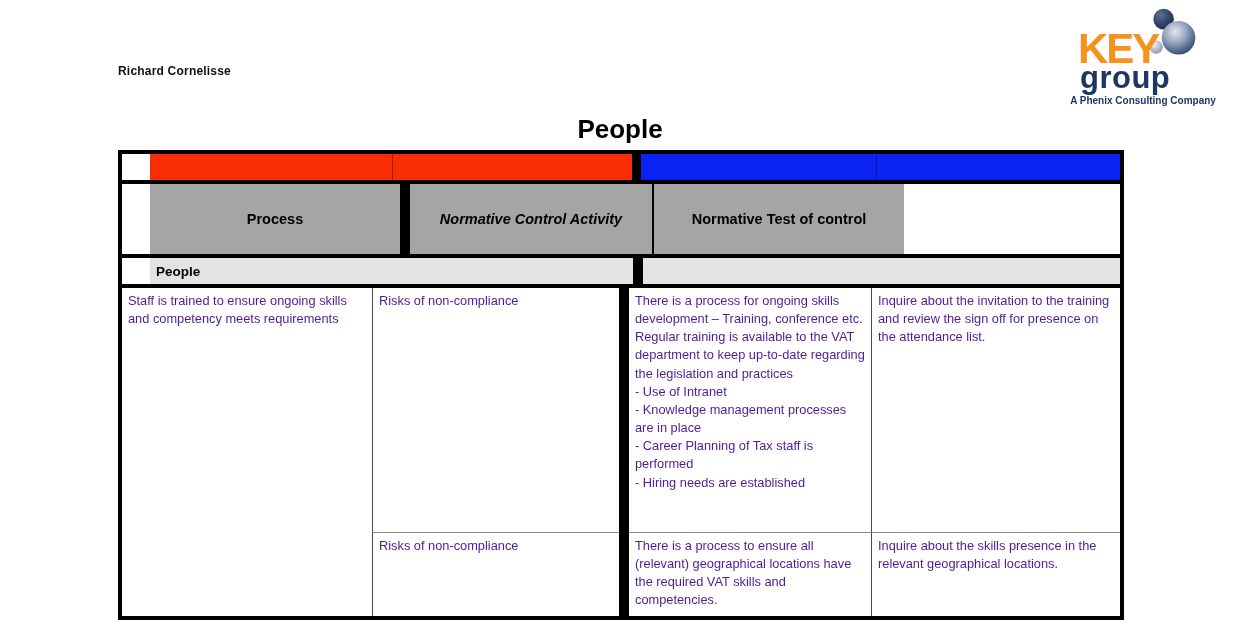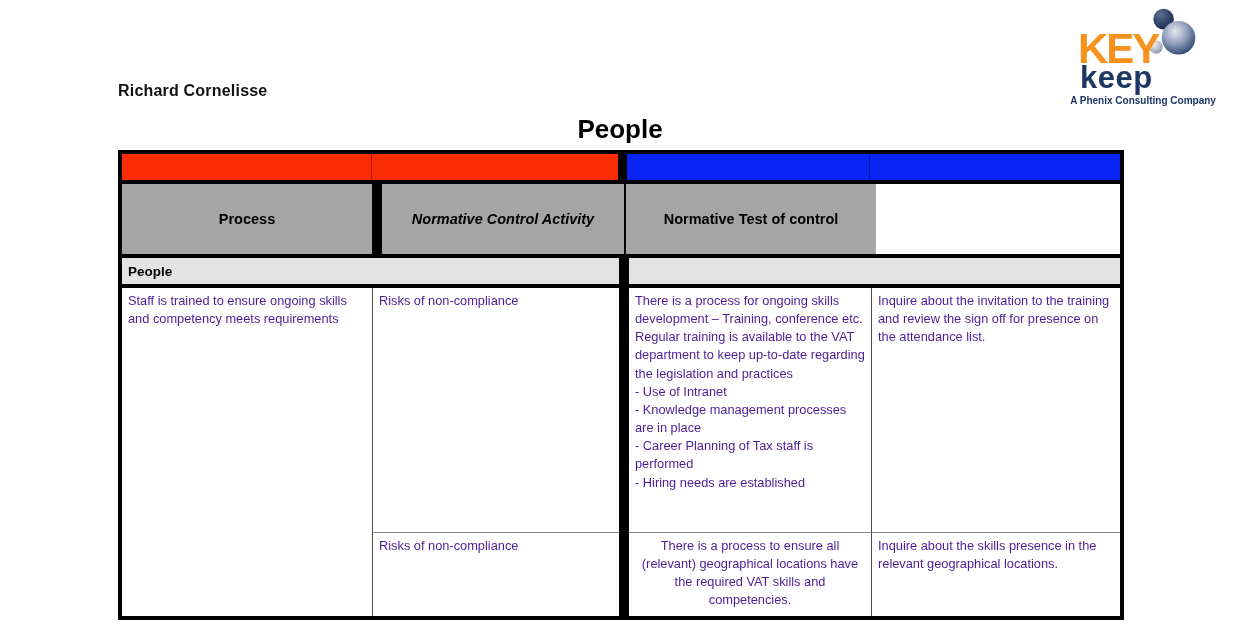--- a/index.html
+++ b/index.html
@@ -1,32 +1,32 @@
 <!DOCTYPE html>
 <html><head>
 <meta charset="utf-8">
 <style>
   * { margin:0; padding:0; box-sizing:border-box; }
   html,body { width:1240px; height:625px; background:#ffffff; font-family:"Liberation Sans", sans-serif; }
   body { position:relative; overflow:hidden; }
 
-  .author { position:absolute; left:118px; top:82px; font-size:16px; font-weight:bold; color:#111; letter-spacing:.2px; }
+  .author { position:absolute; left:118px; top:64px; font-size:12px; font-weight:bold; color:#111; letter-spacing:.2px; }
 
   
   .logo { position:absolute; top:4px; right:22px; width:150px; height:102px; }
   .logo .bubbles { position:absolute; top:2px; right:18px; }
   .logo .brand-key { position:absolute; top:24px; left:10px; font-size:42px; font-weight:bold; color:#F6921E; letter-spacing:-2px; line-height:1; }
   .logo .brand-group { position:absolute; top:58px; left:12px; font-size:31px; font-weight:600; color:#1D3765; letter-spacing:.5px; line-height:1; }
   .logo .tagline { position:absolute; bottom:0; left:0; width:100%; text-align:center; font-size:10px; font-weight:bold; color:#1D3765; }
 
   .page-title { position:absolute; top:114px; left:0; width:100%; text-align:center; font-size:26px; font-weight:bold; color:#000; }
 
   
   .vattable { position:absolute; left:118px; top:150px; width:1006px; border:4px solid #000; background:#fff; }
-  .trow { display:flex; width:100%; }
+  .trow { display:flex; width:100%;padding-left:28px; }
   .hline { height:4px; background:#000; width:100%; }
 
   
   .c1 { width:250px; } .c2 { width:247px; } .c3 { width:242px;font-style:italic; } .c4 { width:252px; }
   .vdiv { width:10px; background:#000; align-self:stretch; }
 
   .colorbar { height:26px; }
   .colorbar .red  { background:#F92C06; }
   .colorbar .blue { background:#0823F2; }
   .colorbar .inner-split { border-left:1px solid rgba(0,0,0,.35); }
@@ -68,21 +68,21 @@
           <stop offset="0%" stop-color="#eef1f5"></stop>
           <stop offset="100%" stop-color="#8a95a6"></stop>
         </radialGradient>
       </defs>
       <circle cx="21" cy="13" r="11" fill="url(#gDark)"></circle>
       <circle cx="37" cy="33" r="18" fill="url(#gBig)"></circle>
       <circle cx="13" cy="43" r="7" fill="url(#gSmall)"></circle>
     </svg>
   </span>
   <div class="brand-key">KEY</div>
-  <div class="brand-group">keep</div>
+  <div class="brand-group">group</div>
   <div class="tagline">A Phenix Consulting Company</div>
 </div>
 
 <div class="page-title">People</div>
 
 <div class="vattable">
 
   <div class="trow colorbar">
     <div class="c1 red"></div>
     <div class="c2 red inner-split"></div>
@@ -113,17 +113,17 @@
     <div class="dcell bl" style="grid-row:1; grid-column:2;">Risks of non-compliance</div>
     <div class="vdiv-span"></div>
     <div class="dcell" style="grid-row:1; grid-column:4;">There is a process for ongoing skills development – Training, conference etc. Regular training is available to the VAT department to keep up-to-date regarding the legislation and practices
 - Use of Intranet
 - Knowledge management processes are in place
 - Career Planning of Tax staff is performed
 - Hiring needs are established</div>
     <div class="dcell bl" style="grid-row:1; grid-column:5;">Inquire about the invitation to the training and review the sign off for presence on the attendance list.</div>
 
     <div class="dcell bl bt" style="grid-row:2; grid-column:2;">Risks of non-compliance</div>
-    <div class="dcell bt" style="grid-row:2; grid-column:4;text-align:center;">There is a process to ensure all (relevant) geographical locations have the required VAT skills and competencies.</div>
+    <div class="dcell bt" style="grid-row:2; grid-column:4;">There is a process to ensure all (relevant) geographical locations have the required VAT skills and competencies.</div>
     <div class="dcell bl bt" style="grid-row:2; grid-column:5;">Inquire about the skills presence in the relevant geographical locations.</div>
   </div>
 
 </div>
 
 </body></html>

